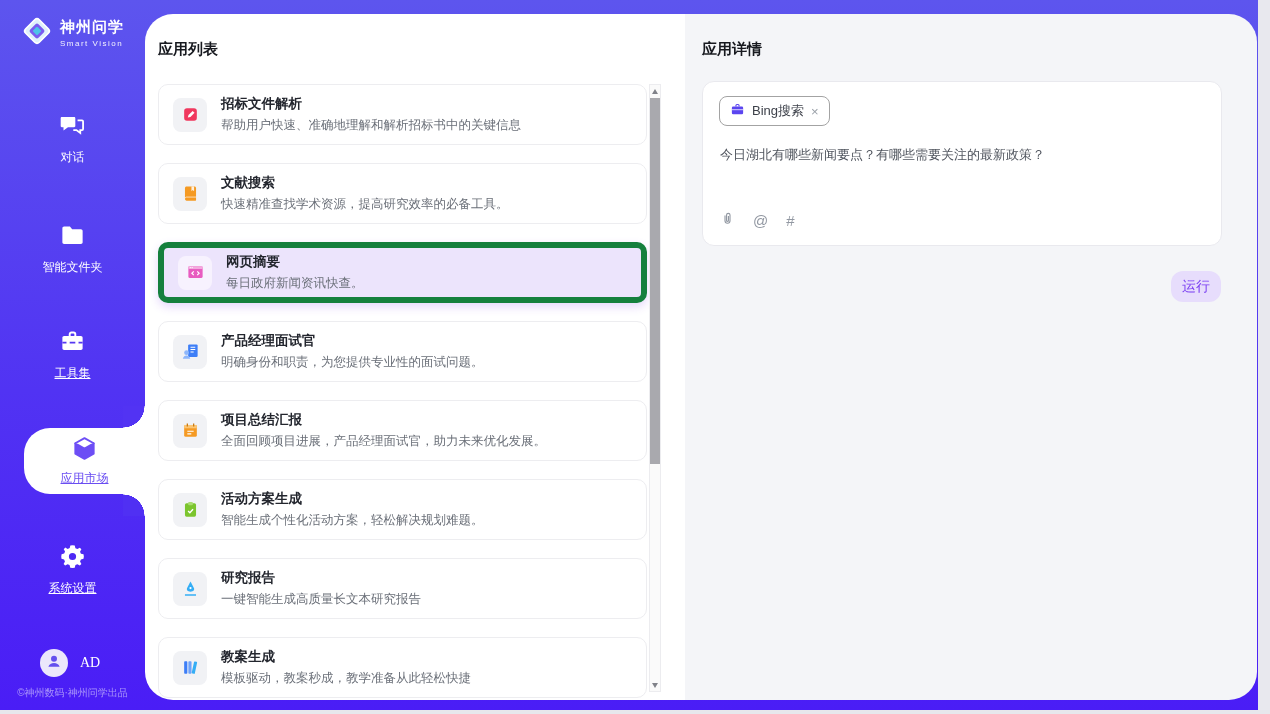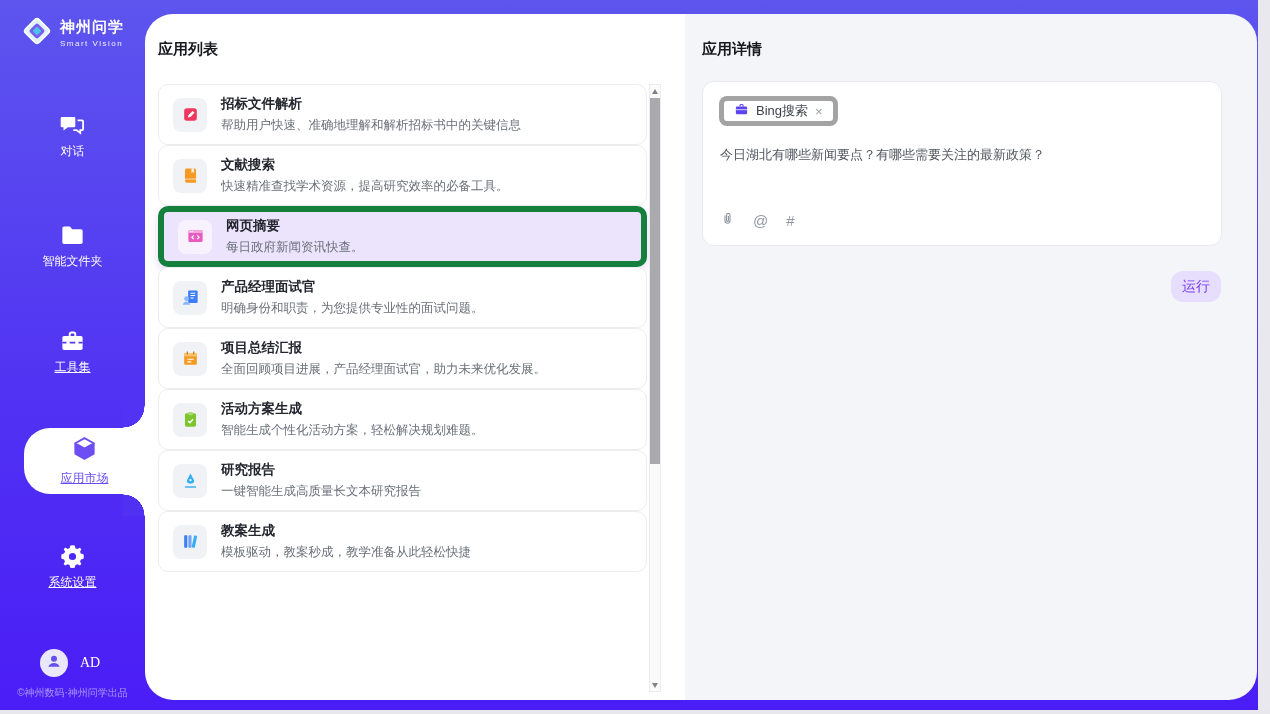--- a/index.html
+++ b/index.html
@@ -9,21 +9,21 @@
   
   .stage { position:absolute; left:0; top:0; right:12px; height:710px;
            background:linear-gradient(180deg,#5d55ee 0%, #5133f3 55%, #4a1df6 100%); }
   .bottom-strip { position:absolute; left:0; bottom:0; width:100%; height:4px; background:#e7e7ec; }
 
   
   .sidebar { position:absolute; left:0; top:0; width:145px; height:710px; color:#fff; }
   .logo-row { position:absolute; left:20px; top:14px; display:flex; align-items:center; gap:6px; }
   .brand-name { font-size:15px; font-weight:bold; letter-spacing:1px; }
   .brand-sub { font-size:8px; letter-spacing:1.5px; opacity:.92; margin-top:2px; }
-  .nav-item { position:absolute; left:0; width:145px; display:flex; flex-direction:column; align-items:center; cursor:pointer; }
+  .nav-item { position:absolute; left:0; width:145px; display:flex; flex-direction:column; align-items:center; gap:6px; cursor:pointer; }
   .nav-label { font-size:12px; color:#fff; }
   .nav-label.u { text-decoration:underline; }
   .nav-chat   { top:112px; }
   .nav-folder { top:222px; }
   .nav-tools  { top:328px; }
   .nav-gear   { top:543px; }
 
   
   .bubble { position:absolute; left:24px; top:428px; width:121px; height:66px; background:#fff;
             border-radius:26px 0 0 26px; display:flex; flex-direction:column; align-items:center; justify-content:center; gap:4px; cursor:pointer; }
@@ -40,41 +40,41 @@
   
   .main-panel { position:absolute; left:145px; top:14px; width:1112px; height:686px; border-radius:28px; overflow:hidden; display:flex; }
   .list-col { width:540px; background:#fff; position:relative; flex:none;font-family:Liberation Serif, serif; }
   .detail-col { flex:1; background:#f4f5f8; position:relative; }
   .col-title { position:absolute; top:26px; font-size:15px; font-weight:bold; color:#17191f; }
   .list-col .col-title { left:13px; }
   .detail-col .col-title { left:17px; }
 
   
   .cards { position:absolute; left:13px; top:70px; width:489px; }
-  .card { height:61px; background:#fff; border:1px solid #ededf0; border-radius:10px;
+  .card { height:61px; margin-bottom:18px; background:#fff; border:1px solid #ededf0; border-radius:10px;
           display:flex; align-items:center; padding:0 14px; gap:14px; cursor:pointer; }
   .card.selected { background:#ece4fc; border:6px solid #15803d; box-shadow:0 4px 10px rgba(124,58,237,.2);align-items:center; }
   .app-ic { width:34px; height:34px; border-radius:8px; background:#f1f2f5; display:flex; align-items:center; justify-content:center; flex:none; }
   .card.selected .app-ic { background:#f7f2fe; }
   .app-txt { display:flex; flex-direction:column; gap:4px; min-width:0; }
   .app-title { font-size:13.5px; font-weight:bold; color:#23262e; }
   .app-desc { font-size:12.5px; color:#6a6f78; white-space:nowrap; }
 
   
   .scrollbar { position:absolute; right:24px; top:70px; bottom:8px; width:12px; background:#fafafa; border:1px solid #ececef; }
   .scroll-btn { position:absolute; left:0; width:10px; height:12px; display:flex; align-items:center; justify-content:center; cursor:pointer; }
   .scroll-btn.up { top:0; } .scroll-btn.down { bottom:0; }
   .tri-up { width:0; height:0; border-left:3.5px solid transparent; border-right:3.5px solid transparent; border-bottom:5px solid #808289; }
   .tri-down { width:0; height:0; border-left:3.5px solid transparent; border-right:3.5px solid transparent; border-top:5px solid #808289; }
   .scroll-thumb { position:absolute; left:0; top:13px; width:10px; height:366px; background:#a9a9ae; cursor:grab; }
 
   
   .detail-card { position:absolute; left:17px; top:67px; width:520px; height:165px; background:#fff; border:1px solid #e9e9ee; border-radius:12px; }
   .tool-tag { position:absolute; left:16px; top:14px; height:30px; display:inline-flex; align-items:center; gap:7px;
-              padding:0 10px; border:5px solid #a3a3a3; border-radius:8px; background:#fff; }
+              padding:0 10px; border:1px solid #a3a3a3; border-radius:8px; background:#fff; }
   .tool-tag-label { font-size:13px; color:#3d414a; }
   .tag-close { font-size:13px; color:#9aa0a8; cursor:pointer; line-height:1; }
   .query-text { position:absolute; left:17px; top:64px; right:16px; font-size:13px; color:#50555e; }
   .attach-row { position:absolute; left:17px; bottom:14px; display:flex; align-items:center; gap:18px; color:#9298a2; }
   .attach-row .sym { font-size:15px; cursor:pointer; }
   .run-btn { position:absolute; top:257px; right:36px; width:50px; height:31px; background:#e7ddfc; color:#7a3ff2;
              font-size:14px; border:none; border-radius:12px; cursor:pointer; font-family:inherit; }
 </style>
 </head>
 <body>

